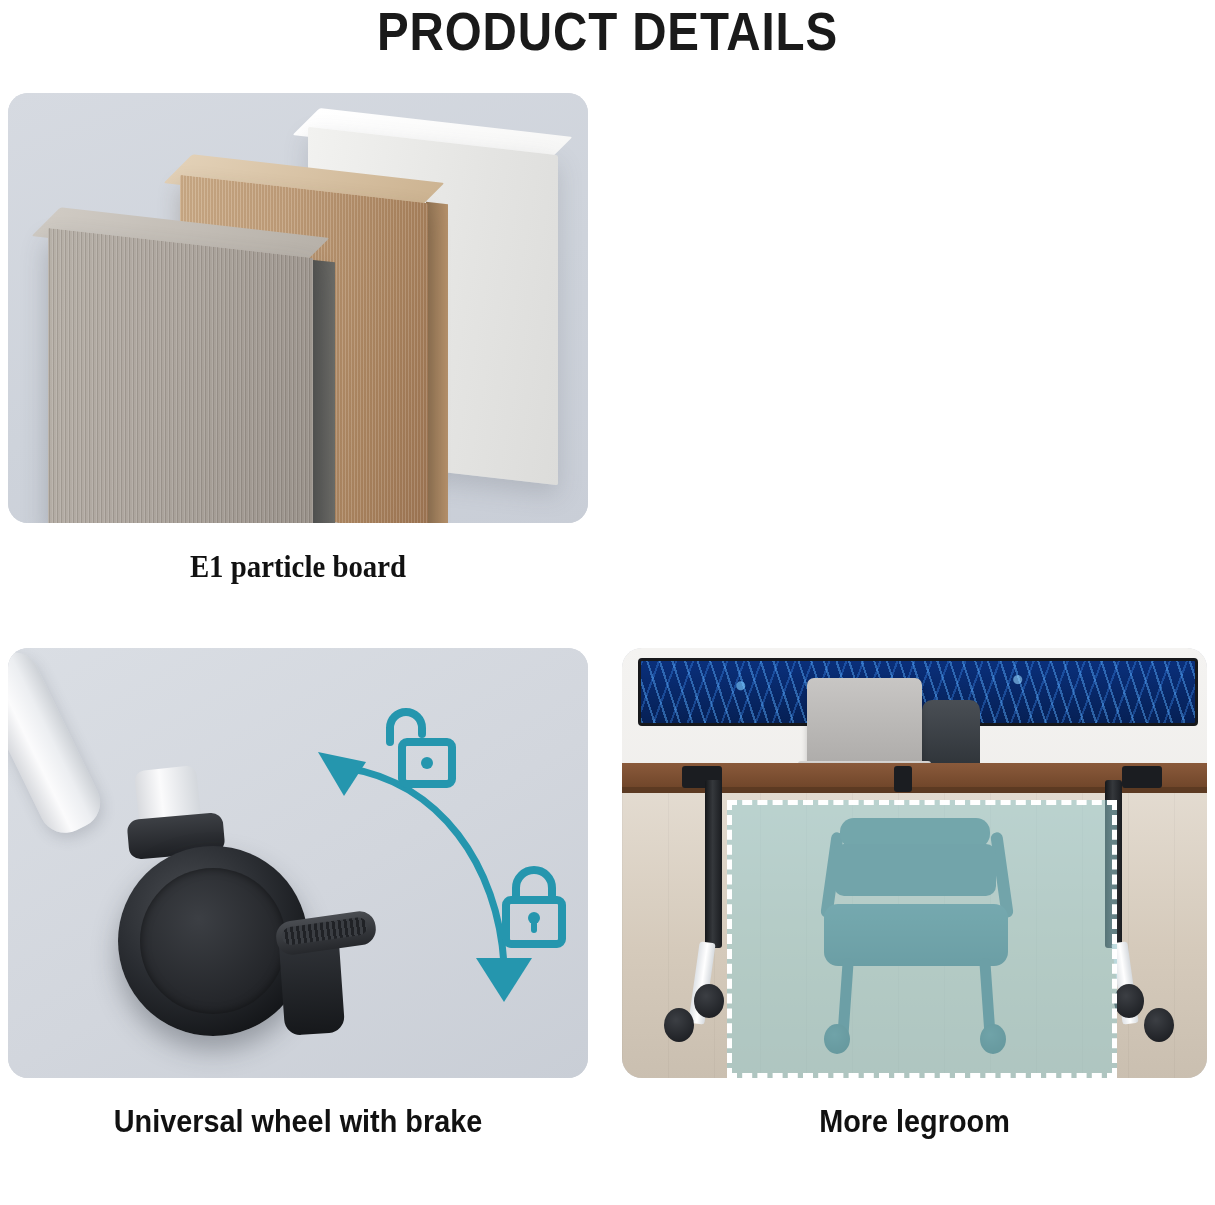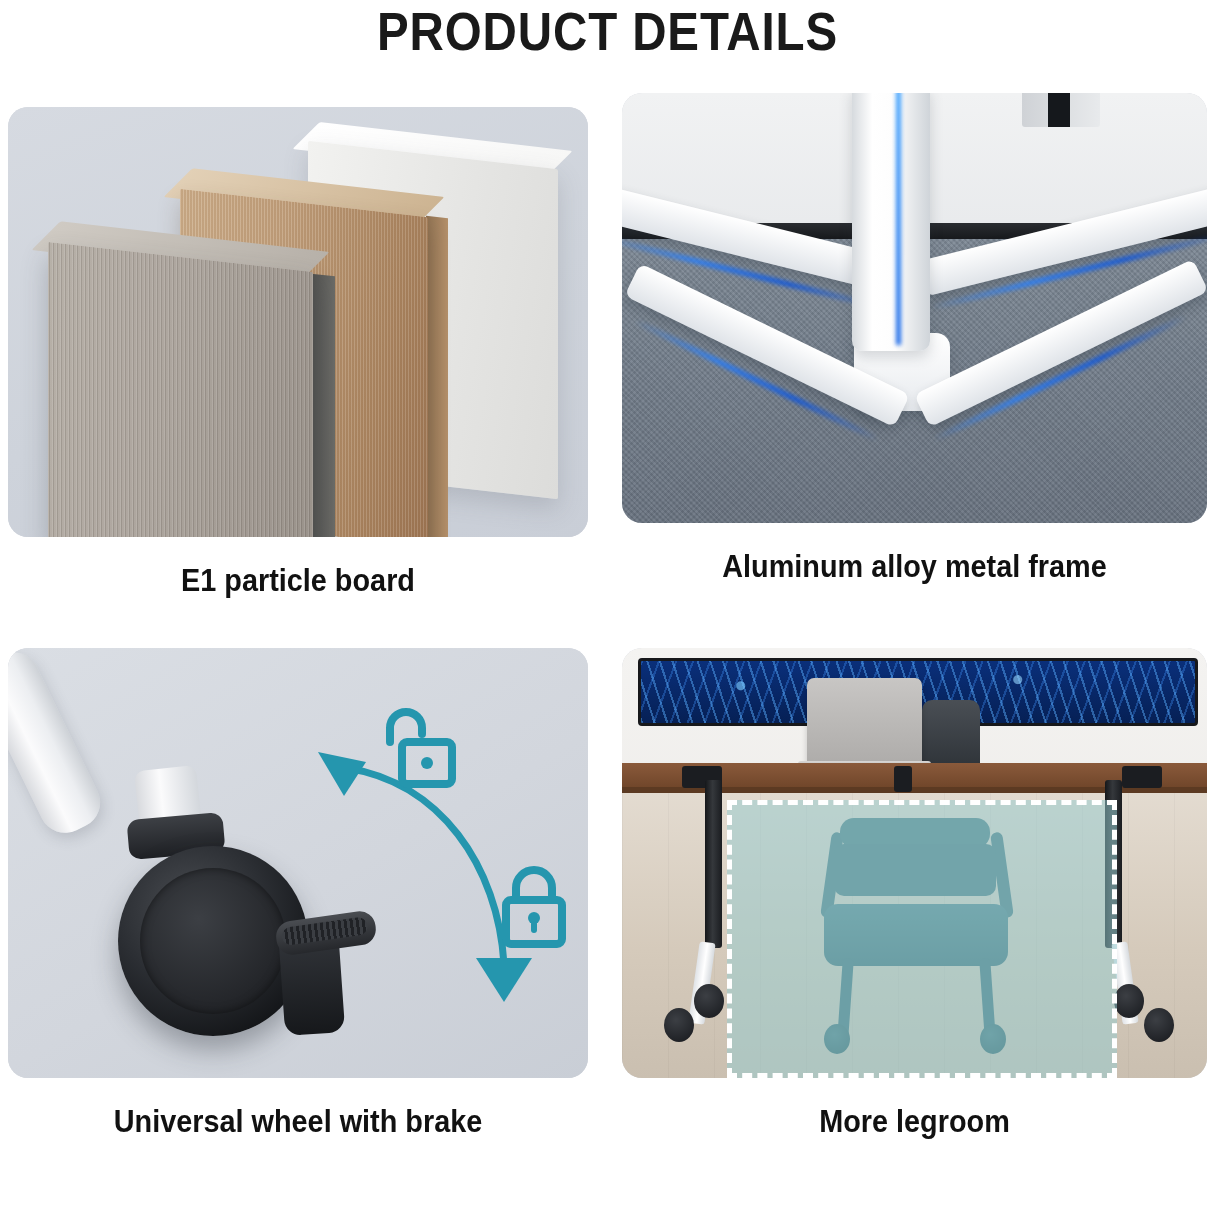--- a/index.html
+++ b/index.html
@@ -25,21 +25,21 @@
     transform-origin:center top;
   }
 
   
   .grid{
     position:absolute;
     top:86px; left:0;
     width:1215px; height:1119px;
   }
   .cell{ position:absolute; }
-  .cell.c1{ left:8px;   top:21px;   width:580px; height:498px; }
+  .cell.c1{ left:8px;   top:7px;   width:580px; height:498px;font-family:Liberation Serif, serif; }
   .cell.c2{ left:622px; top:7px;   width:585px; height:498px; }
   .cell.c3{ left:8px;   top:562px; width:580px; height:498px; }
   .cell.c4{ left:622px; top:562px; width:585px; height:498px; }
 
   .photo{
     position:relative;
     width:100%; height:430px;
     border-radius:20px;
     overflow:hidden;
     background:#d2d6dd;
@@ -341,45 +341,20 @@
       <div class="bo-top"></div>
       <div class="bo-edge"></div>
       <div class="bo-face"></div>
       <div class="bg-top"></div>
       <div class="bg-edge"></div>
       <div class="bg-face"></div>
     </div>
     <div class="caption">E1 particle board</div>
   </div>
 
-  <div class="cell c2">
-    <div class="photo">
-      <div class="p2-wall"></div>
-      <div class="p2-tab">
-          <i></i>
-        </div>
-      <div class="p2-skirt"></div>
-      <div class="p2-floor"></div>
-
-      <div class="leg legL"></div>
-      <div class="leg legR"></div>
-      <div class="glow glowL"></div>
-      <div class="glow glowR"></div>
-
-      <div class="p2-hub"></div>
-      <div class="leg legDL"></div>
-      <div class="leg legDR"></div>
-      <div class="glow glowDL"></div>
-      <div class="glow glowDR"></div>
-
-      <div class="p2-col"></div>
-      <div class="p2-col-glow"></div>
-    </div>
-    <div class="caption">Aluminum alloy metal frame</div>
-  </div>
 
   <div class="cell c4">
     <div class="photo">
       <div class="p4-wall"></div>
       <div class="p4-screen"></div>
       <div class="p4-chairtop"></div>
       <div class="p4-laptop"></div>
       <div class="p4-laptop-base"></div>
       <div class="p4-desktop"></div>
       <div class="p4-deskedge"></div>

